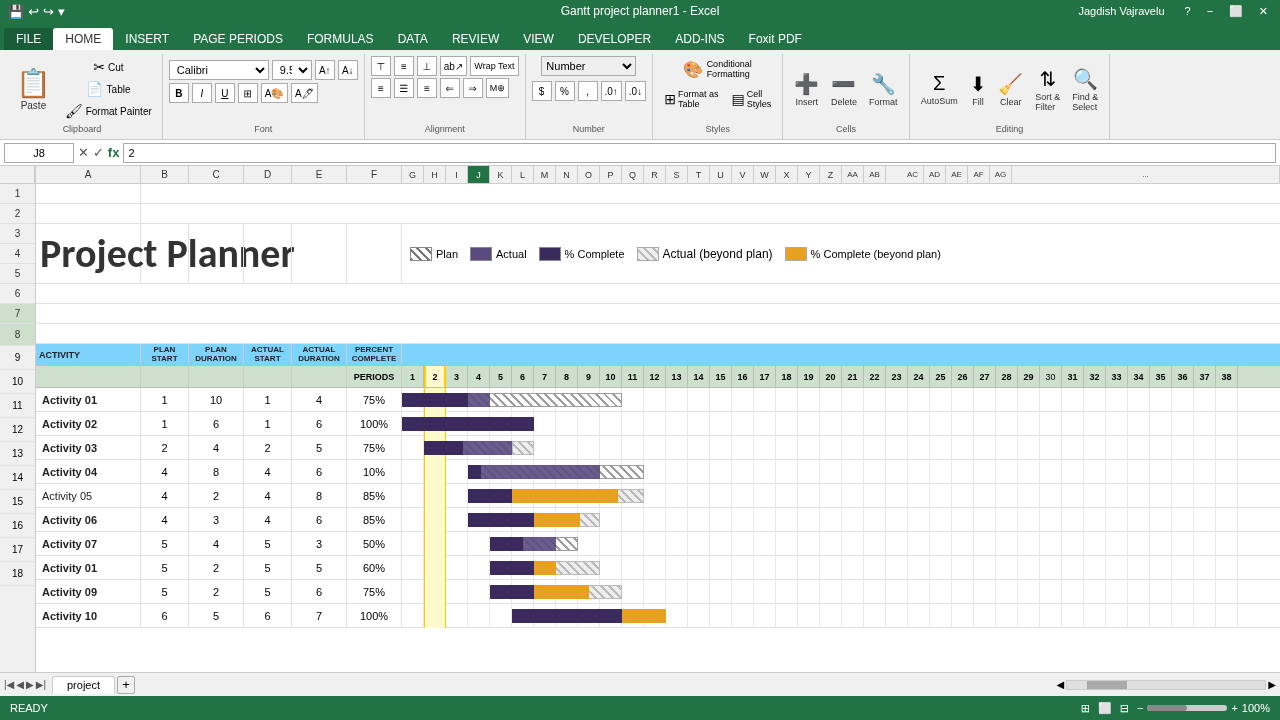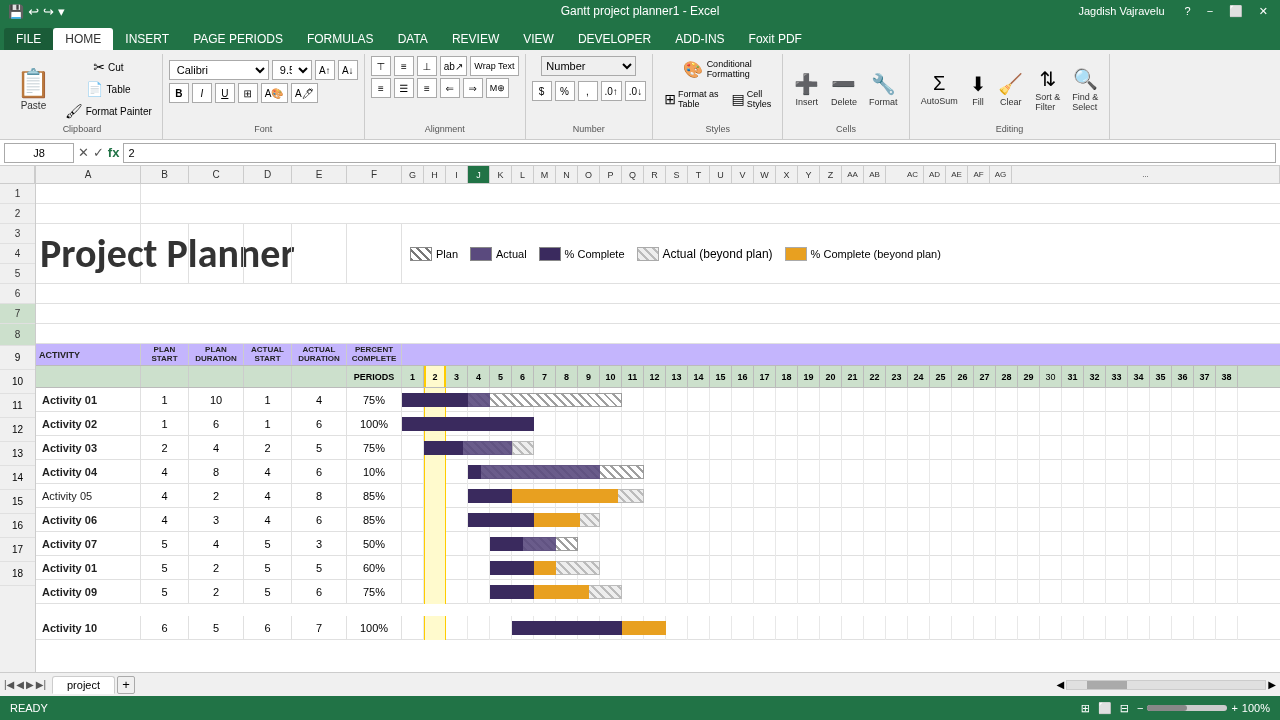--- a/index.html
+++ b/index.html
@@ -535,21 +535,21 @@
         <div style="display:flex;height:20px;border-bottom:1px solid #e0e0e0;">
             <div style="flex:1;"></div>
           </div>
         <div style="display:flex;height:20px;border-bottom:1px solid #e0e0e0;">
             <div style="flex:1;"></div>
           </div>
         <div style="display:flex;height:20px;border-bottom:1px solid #e0e0e0;">
             <div style="flex:1;"></div>
           </div>
 
-        <div style="display:flex;height:22px;border-bottom:1px solid #bbb;background:#c4b5fd;align-items:flex-end;">
+        <div style="display:flex;height:22px;border-bottom:1px solid #bbb;background:#7dd3fc;align-items:flex-end;">
           <div style="width:105px;min-width:105px;border-right:1px solid #ccc;font-size:9px;font-weight:bold;color:#222;padding:0 3px;text-align:left;display:flex;align-items:center;height:100%;">ACTIVITY</div>
           <div style="width:48px;min-width:48px;border-right:1px solid #ccc;font-size:8px;font-weight:bold;color:#222;padding:0 1px;text-align:center;display:flex;align-items:center;justify-content:center;height:100%;line-height:1.1;">PLAN<br>START</div>
           <div style="width:55px;min-width:55px;border-right:1px solid #ccc;font-size:8px;font-weight:bold;color:#222;padding:0 1px;text-align:center;display:flex;align-items:center;justify-content:center;height:100%;line-height:1.1;">PLAN<br>DURATION</div>
           <div style="width:48px;min-width:48px;border-right:1px solid #ccc;font-size:8px;font-weight:bold;color:#222;padding:0 1px;text-align:center;display:flex;align-items:center;justify-content:center;height:100%;line-height:1.1;">ACTUAL<br>START</div>
           <div style="width:55px;min-width:55px;border-right:1px solid #ccc;font-size:8px;font-weight:bold;color:#222;padding:0 1px;text-align:center;display:flex;align-items:center;justify-content:center;height:100%;line-height:1.1;">ACTUAL<br>DURATION</div>
           <div style="width:55px;min-width:55px;border-right:1px solid #ccc;font-size:8px;font-weight:bold;color:#222;padding:0 1px;text-align:center;display:flex;align-items:center;justify-content:center;height:100%;line-height:1.1;">PERCENT<br>COMPLETE</div>
 
           <div style="display:flex;align-items:flex-end;height:100%;" id="period-headers-row">
           </div>
         </div>
@@ -1066,21 +1066,21 @@
                 <div style="width: 22px; min-width: 22px; height: 100%; border-right: 1px solid rgb(232, 232, 232); position: relative; flex-shrink: 0;"></div>
                 <div style="width: 22px; min-width: 22px; height: 100%; border-right: 1px solid rgb(232, 232, 232); position: relative; flex-shrink: 0;"></div>
                 <div style="width: 22px; min-width: 22px; height: 100%; border-right: 1px solid rgb(232, 232, 232); position: relative; flex-shrink: 0;"></div>
                 <div style="position: absolute; left: 88px; width: 44px; height: 14px; top: 5px; background: repeating-linear-gradient(45deg, rgb(136, 136, 136) 0px, rgb(136, 136, 136) 2px, white 2px, white 6px); border: 1px solid rgb(136, 136, 136); opacity: 0.8; z-index: 1;"></div>
                 <div style="position: absolute; left: 88px; width: 44px; height: 14px; top: 5px; background: rgb(90, 74, 126); opacity: 0.9; z-index: 2;"></div>
                 <div style="position: absolute; left: 132px; width: 88px; height: 14px; top: 5px; background: repeating-linear-gradient(45deg, rgb(187, 187, 187) 0px, rgb(187, 187, 187) 2px, rgb(238, 238, 238) 2px, rgb(238, 238, 238) 6px); border: 1px solid rgb(187, 187, 187); z-index: 2;"></div>
                 <div style="position: absolute; left: 88px; width: 44px; height: 14px; top: 5px; background: rgb(58, 42, 94); z-index: 3;"></div>
                 <div style="position: absolute; left: 132px; width: 55px; height: 14px; top: 5px; background: rgb(232, 160, 32); z-index: 3;"></div>
               </div>
             </div>
-            <div style="display: flex; height: 24px; border-bottom: 1px solid rgb(224, 224, 224); align-items: center; margin-top: 12px;">
+            <div style="display: flex; height: 24px; border-bottom: 1px solid rgb(224, 224, 224); align-items: center;">
               <div style="width: 105px; min-width: 105px; height: 100%; border-right: 1px solid rgb(224, 224, 224); display: flex; align-items: center; padding-left: 6px; font-size: 11px; font-weight: bold; color: rgb(34, 34, 34);">Activity 10</div>
               <div style="width: 48px; min-width: 48px; height: 100%; border-right: 1px solid rgb(224, 224, 224); display: flex; align-items: center; justify-content: center; font-size: 11px;">6</div>
               <div style="width: 55px; min-width: 55px; height: 100%; border-right: 1px solid rgb(224, 224, 224); display: flex; align-items: center; justify-content: center; font-size: 11px;">5</div>
               <div style="width: 48px; min-width: 48px; height: 100%; border-right: 1px solid rgb(224, 224, 224); display: flex; align-items: center; justify-content: center; font-size: 11px;">6</div>
               <div style="width: 55px; min-width: 55px; height: 100%; border-right: 1px solid rgb(224, 224, 224); display: flex; align-items: center; justify-content: center; font-size: 11px;">7</div>
               <div style="width: 55px; min-width: 55px; height: 100%; border-right: 1px solid rgb(224, 224, 224); display: flex; align-items: center; justify-content: center; font-size: 11px;">100%</div>
               <div style="position: relative; display: flex; height: 24px; flex: 1 1 0%;">
                 <div style="width: 22px; min-width: 22px; height: 100%; border-right: 1px solid rgb(232, 232, 232); position: relative; flex-shrink: 0;"></div>
                 <div style="width: 22px; min-width: 22px; height: 100%; border-right: 1px solid rgb(255, 204, 0); position: relative; flex-shrink: 0; background: rgb(255, 250, 205); border-left: 1px solid rgb(255, 204, 0);"></div>
                 <div style="width: 22px; min-width: 22px; height: 100%; border-right: 1px solid rgb(232, 232, 232); position: relative; flex-shrink: 0;"></div>

